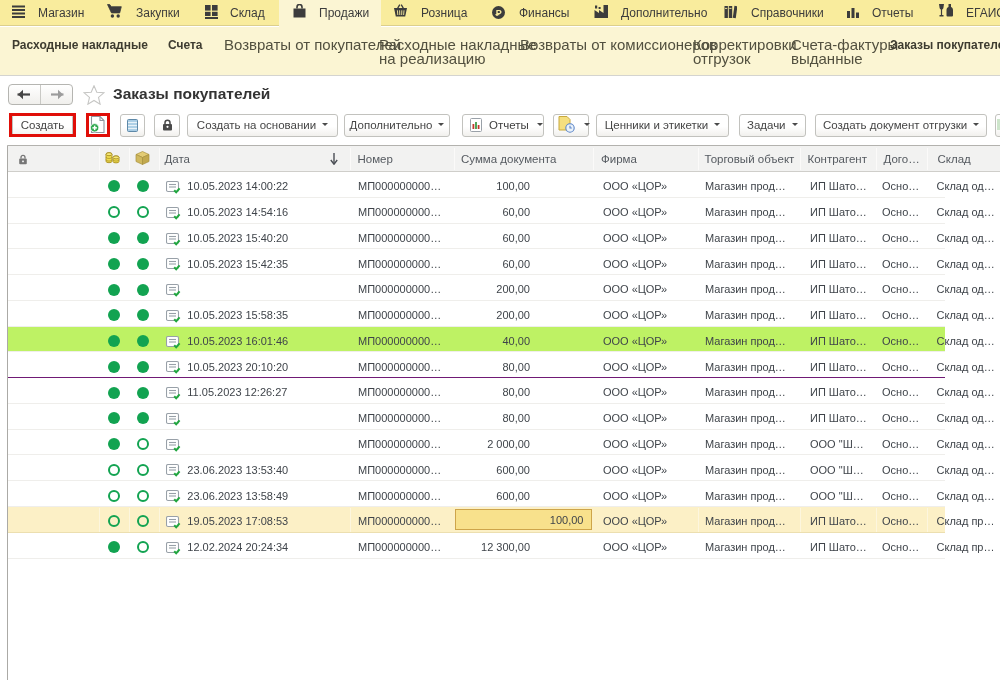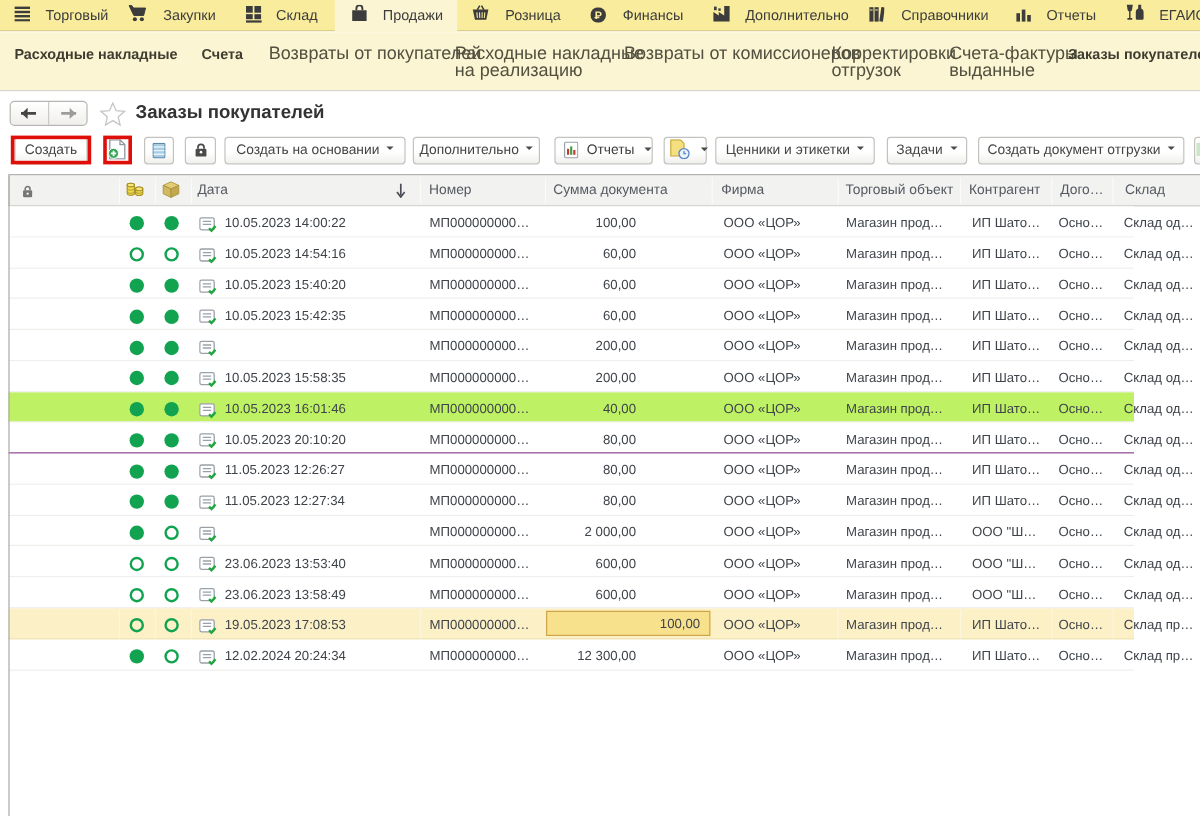--- a/index.html
+++ b/index.html
@@ -21,21 +21,21 @@
 
 <div style="position:absolute;left:0;top:0;width:1000px;height:26px;background:#F9EC9D;border-bottom:1px solid #DCCF8C"></div>
 <div style="position:absolute;left:279px;top:0;width:102px;height:27px;background:#FBF5D3"></div>
 
 <svg width="13" height="13" viewBox="0 0 13 13" style="position:absolute;left:12px;top:4.5px">
  <rect x="0" y="0.5" width="13" height="2" fill="#3C3C3C"></rect>
       <rect x="0" y="4" width="13" height="2" fill="#3C3C3C"></rect>
       <rect x="0" y="7.5" width="13" height="2" fill="#3C3C3C"></rect>
       <rect x="0" y="11" width="13" height="2" fill="#3C3C3C"></rect>
 </svg>
-<div class="mi" style="left:38px">Торговый</div>
+<div class="mi" style="left:38px">Магазин</div>
 
 <svg width="15" height="14" viewBox="0 0 15 14" style="position:absolute;left:107px;top:4px">
  <path d="M0.5 0.5 h2.2 l1.6 2.2 h10 l-1.6 6.2 h-8.2 z" fill="#3C3C3C" stroke="#3C3C3C" stroke-width="0.8" stroke-linejoin="round"></path>
  <circle cx="5.4" cy="12" r="1.7" fill="#3C3C3C"></circle>
       <circle cx="11.2" cy="12" r="1.7" fill="#3C3C3C"></circle>
 </svg>
 <div class="mi" style="left:136px">Закупки</div>
 
 <svg width="13" height="14" viewBox="0 0 13 14" style="position:absolute;left:205px;top:5px">
  <rect x="0" y="0" width="5.6" height="5.6" fill="#3C3C3C"></rect>
@@ -385,21 +385,20 @@
     </div>
 <div class="row" style="top:403.93px;height:25.77px;background:#FFFFFF;border-bottom:1px solid #EFEEEB">
       <div style="position:absolute;left:100.5px;top:8.485px;width:12px;height:12px;border-radius:50%;background:#12A351"></div>
       <div style="position:absolute;left:129.5px;top:8.485px;width:12px;height:12px;border-radius:50%;background:#12A351"></div>
       <svg width="15" height="14" viewBox="0 0 15 14" style="position:absolute;left:158.5px;top:8px">
 <rect x="0.5" y="1.5" width="12" height="10" rx="1.5" fill="#fff" stroke="#98A0A8" stroke-width="1.1"></rect>
 <line x1="3" y1="4.5" x2="10" y2="4.5" stroke="#98A0A8" stroke-width="1.1"></line>
 <line x1="3" y1="7" x2="10" y2="7" stroke="#98A0A8" stroke-width="1.1"></line>
 <path d="M8.2 10.2 L10.2 12.2 L13.6 8.4" fill="none" stroke="#21A63F" stroke-width="2"></path>
 </svg>
-      <div class="ct" style="left:180.3px;top:2.3px;width:160px;line-height:25.77px">11.05.2023 12:27:34</div>
       <div class="ct" style="left:351px;top:2.3px;width:100px;line-height:25.77px">МП000000000…</div>
       <div class="ct" style="right:415px;top:2.3px;line-height:25.77px">80,00</div>
       <div class="ct" style="left:596px;top:2.3px;line-height:25.77px">ООО «ЦОР»</div>
       <div class="ct" style="left:698px;top:2.3px;line-height:25.77px">Магазин прод…</div>
       <div class="ct" style="left:803px;top:2.3px;line-height:25.77px">ИП Шато…</div>
       <div class="ct" style="left:875px;top:2.3px;line-height:25.77px">Осно…</div>
       <div class="ct" style="left:929.5px;top:2.3px;line-height:25.77px">Склад од…</div>
     </div>
 <div class="row" style="top:429.7px;height:25.77px;background:#FFFFFF;border-bottom:1px solid #EFEEEB">
       <div style="position:absolute;left:100.5px;top:8.485px;width:12px;height:12px;border-radius:50%;background:#12A351"></div>

